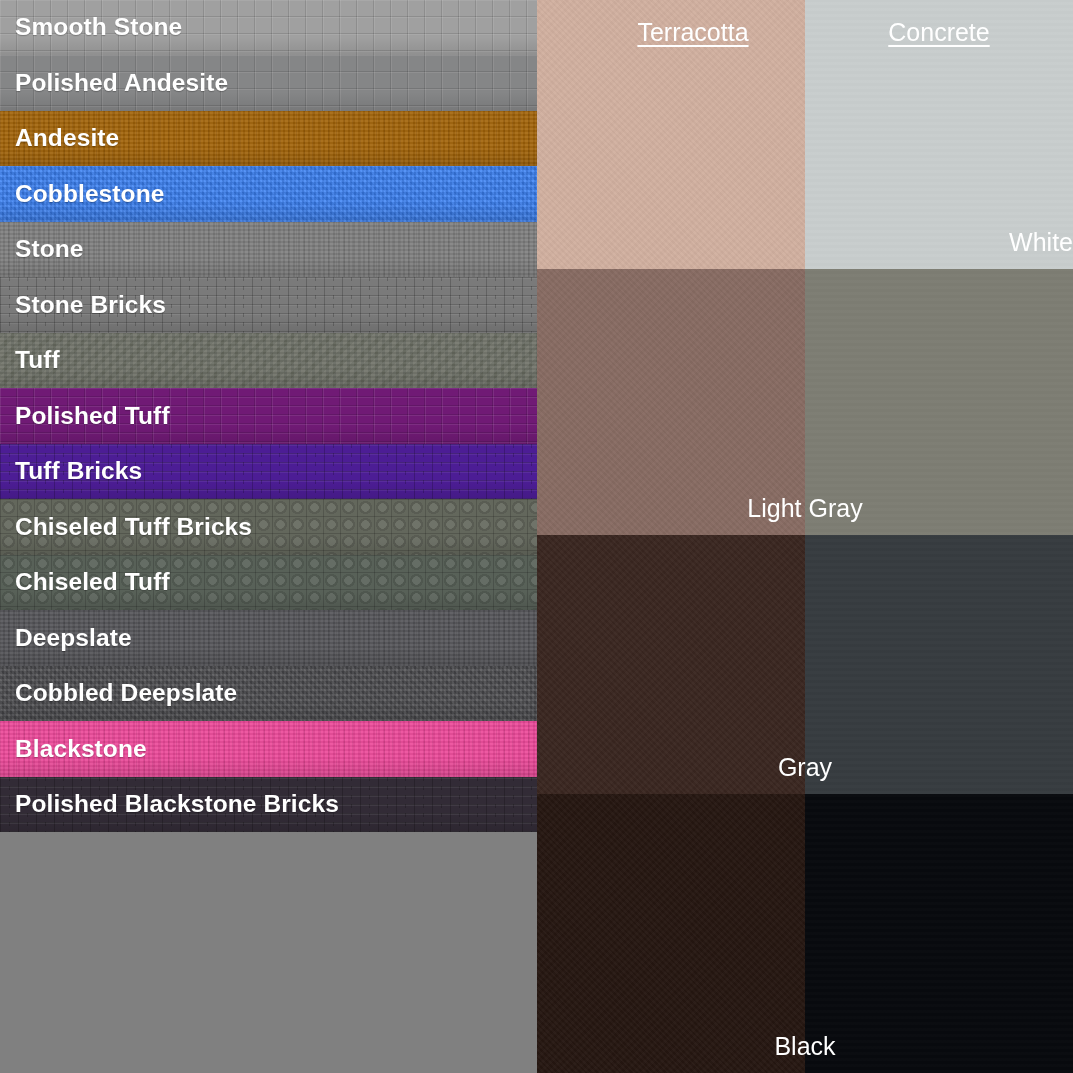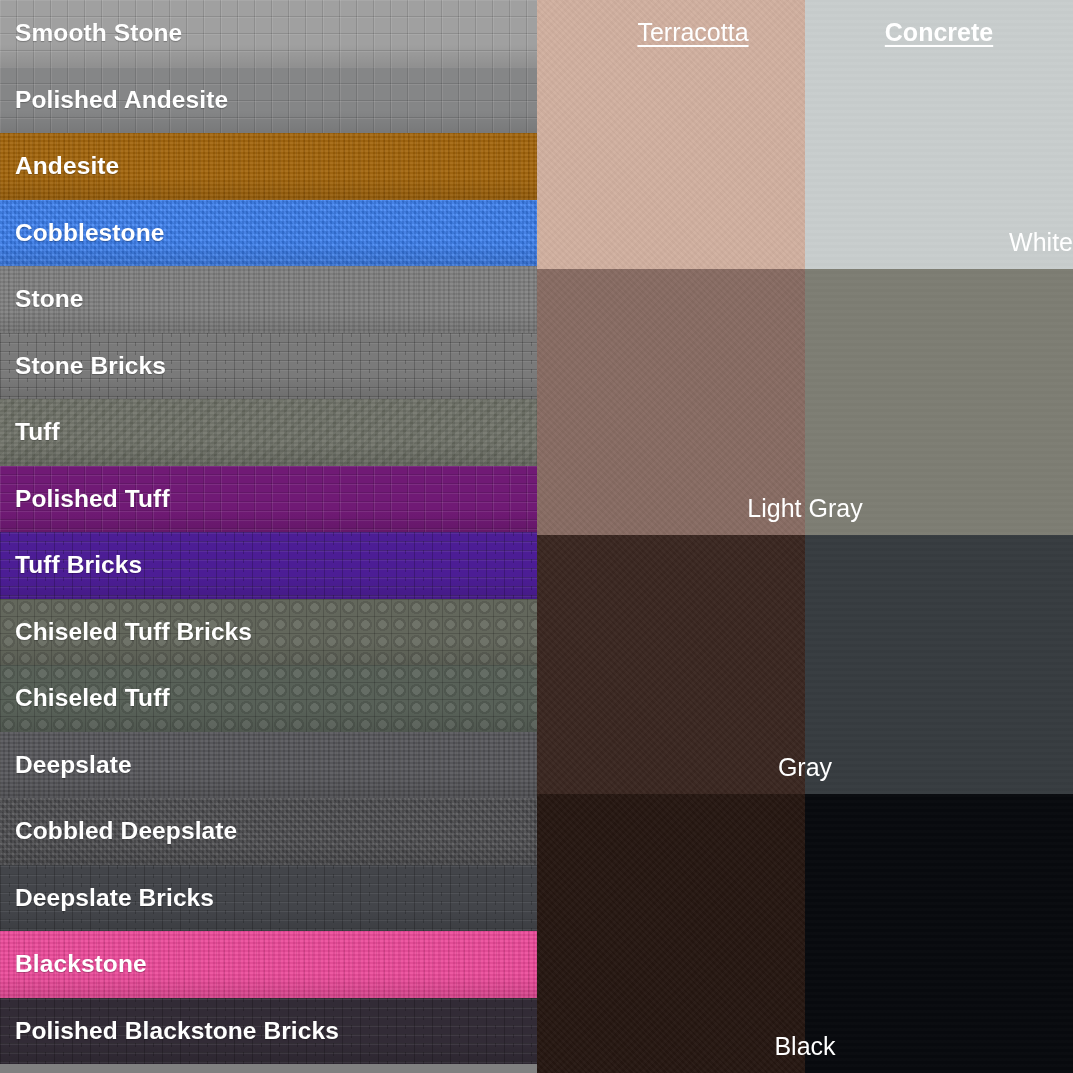--- a/index.html
+++ b/index.html
@@ -10,21 +10,21 @@
     font-family: "Liberation Sans", sans-serif;
   }
   #root {
     position: relative;
     width: 1073px; height: 1073px;
     display: flex;
   }
 
   
   #stone-column {
-    width: 537px; height: 1064px;
+    width: 537px; height: 832px;
     display: flex; flex-direction: column;
     position: relative;
   }
   .swatch {
     position: relative;
     flex: 1 1 0;
     min-height: 0;
     display: flex; align-items: center;
     overflow: hidden;
   }
@@ -153,21 +153,21 @@
     color: #ffffff;
     font-size: 25px;
     font-weight: normal;
     text-decoration: underline;
     text-underline-offset: 4px;
     text-decoration-thickness: 2px;
     z-index: 6;
     white-space: nowrap;
   }
   #hdr-terracotta { left: 0; width: 312px; text-align: center; }
-  #hdr-concrete  { left: 268px; width: 268px; text-align: center; font-weight: bold; }
+  #hdr-concrete  { left: 268px; width: 268px; text-align: center; }
 
   
   .row-label {
     position: absolute;
     left: 0; width: 536px;
     text-align: center;
     color: #ffffff;
     font-size: 25px;
     font-weight: normal;
     z-index: 6;
@@ -257,25 +257,20 @@
       <span class="shade"></span>
       <span class="label">Deepslate</span>
     </div>
 
     <div class="swatch t-cobble" style="background: rgb(77, 77, 80);">
       <span class="tex"></span>
       <span class="shade"></span>
       <span class="label">Cobbled Deepslate</span>
     </div>
 
-    <div class="swatch t-brick" style="background: rgb(67, 69, 74);">
-      <span class="tex"></span>
-      <span class="shade"></span>
-      <span class="label">Deepslate Bricks</span>
-    </div>
 
     <div class="swatch t-noise" style="background: #ec4899;">
       <span class="tex"></span>
       <span class="shade"></span>
       <span class="label">Blackstone</span>
     </div>
 
     <div class="swatch t-brick" style="background: rgb(50, 43, 54);">
       <span class="tex"></span>
       <span class="shade"></span>

